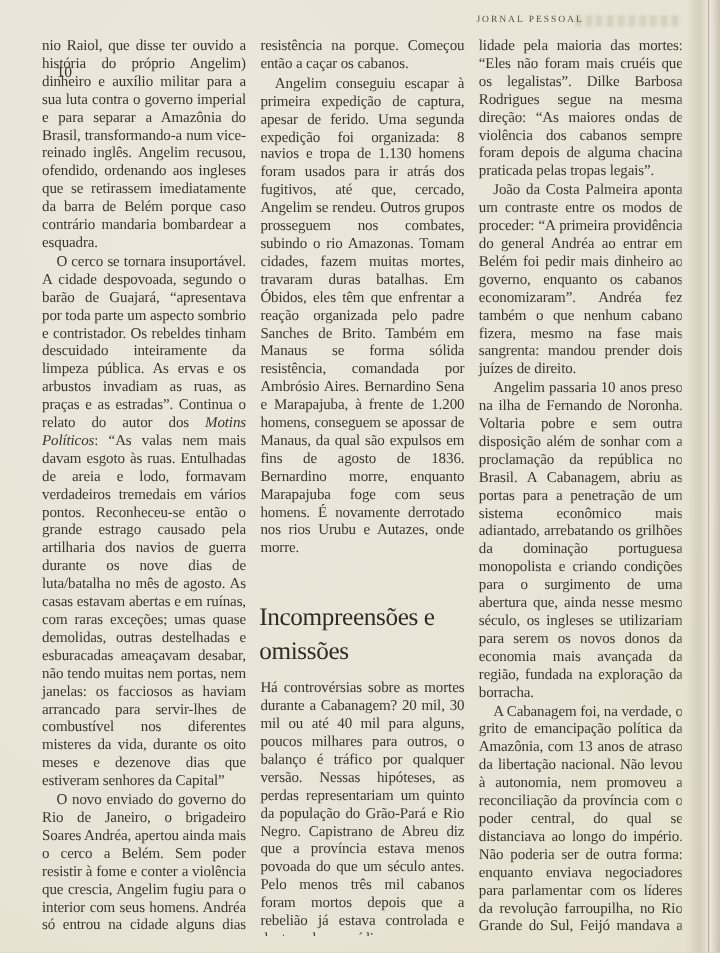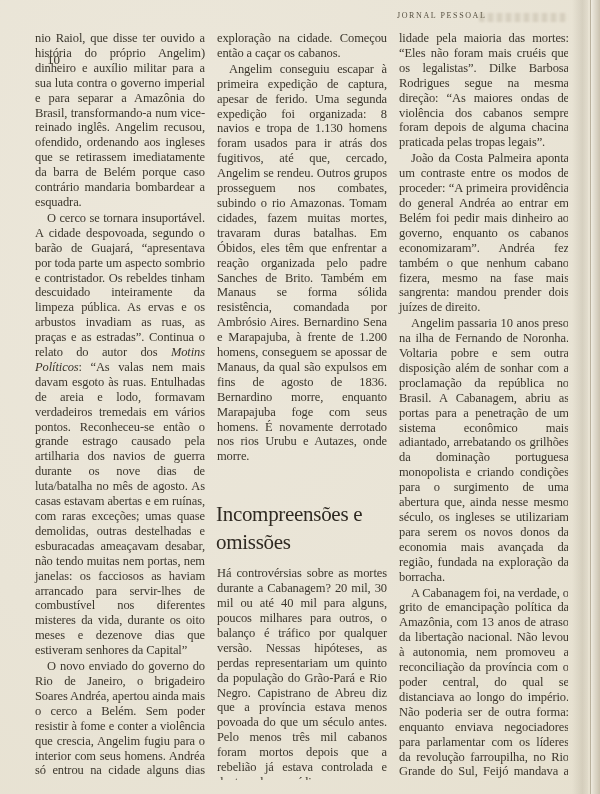--- a/index.html
+++ b/index.html
@@ -82,21 +82,21 @@
     <div class="bleed-header"></div>
   </div>
 
   <div class="columns">
     <div class="column">
         <p><span>nio Raiol, que disse ter ouvido a história do próprio Angelim) dinheiro e auxílio militar para a sua luta contra o governo imperial e para separar a Amazônia do Brasil, transformando-a num vice-reinado inglês. Angelim recusou, ofendido, ordenando aos ingleses que se retirassem imediatamente da barra de Belém porque caso contrário mandaria bombardear a esquadra.</span></p>
         <p class="indent"><span>O cerco se tornara insuportável. A cidade despovoada, segundo o barão de Guajará, “apresentava por toda parte um aspecto sombrio e contristador. Os rebeldes tinham descuidado inteiramente da limpeza pública. As ervas e os arbustos invadiam as ruas, as praças e as estradas”. Continua o relato do autor dos </span><em>Motins Políticos</em><span>: “As valas nem mais davam esgoto às ruas. Entulhadas de areia e lodo, formavam verdadeiros tremedais em vários pontos. Reconheceu-se então o grande estrago causado pela artilharia dos navios de guerra durante os nove dias de luta/batalha no mês de agosto. As casas estavam abertas e em ruínas, com raras exceções; umas quase demolidas, outras destelhadas e esburacadas ameaçavam desabar, não tendo muitas nem portas, nem janelas: os facciosos as haviam arrancado para servir-lhes de combustível nos diferentes misteres da vida, durante os oito meses e dezenove dias que estiveram senhores da Capital”</span></p>
         <p class="indent"><span>O novo enviado do governo do Rio de Janeiro, o brigadeiro Soares Andréa, apertou ainda mais o cerco a Belém. Sem poder resistir à fome e conter a violência que crescia, Angelim fugiu para o interior com seus homens. Andréa só entrou na cidade alguns dias depois, já seguro de que não haveria mais</span></p>
       </div>
     <div class="column">
-        <p><span>exploração na cidade. Começou então a caçar os cabanos.</span></p>
+        <p><span>resistência na porque. Começou então a caçar os cabanos.</span></p>
         <p class="indent"><span>Angelim conseguiu escapar à primeira expedição de captura, apesar de ferido. Uma segunda expedição foi organizada: 8 navios e tropa de 1.130 homens foram usados para ir atrás dos fugitivos, até que, cercado, Angelim se rendeu. Outros grupos prosseguem nos combates, subindo o rio Amazonas. Tomam cidades, fazem muitas mortes, travaram duras batalhas. Em Óbidos, eles têm que enfrentar a reação organizada pelo padre Sanches de Brito. Também em Manaus se forma sólida resistência, comandada por Ambrósio Aires. Bernardino Sena e Marapajuba, à frente de 1.200 homens, conseguem se apossar de Manaus, da qual são expulsos em fins de agosto de 1836. Bernardino morre, enquanto Marapajuba foge com seus homens. É novamente derrotado nos rios Urubu e Autazes, onde morre.</span></p>
         <h2>Incompreensões e omissões</h2>
         <p><span>Há controvérsias sobre as mortes durante a Cabanagem? 20 mil, 30 mil ou até 40 mil para alguns, poucos milhares para outros, o balanço é tráfico por qualquer versão. Nessas hipóteses, as perdas representariam um quinto da população do Grão-Pará e Rio Negro. Capistrano de Abreu diz que a província estava menos povoada do que um século antes. Pelo menos três mil cabanos foram mortos depois que a rebelião já estava controlada e dentro do presídio em que se transformou a corveta </span><em>Defensora</em><span>, fundeada na baía.</span></p>
       </div>
     <div class="column">
         <p><span>lidade pela maioria das mortes: “Eles não foram mais cruéis que os legalistas”. Dilke Barbosa Rodrigues segue na mesma direção: “As maiores ondas de violência dos cabanos sempre foram depois de alguma chacina praticada pelas tropas legais”.</span></p>
         <p class="indent"><span>João da Costa Palmeira aponta um contraste entre os modos de proceder: “A primeira providência do general Andréa ao entrar em Belém foi pedir mais dinheiro ao governo, enquanto os cabanos economizaram”. Andréa fez também o que nenhum cabano fizera, mesmo na fase mais sangrenta: mandou prender dois juízes de direito.</span></p>
         <p class="indent"><span>Angelim passaria 10 anos preso na ilha de Fernando de Noronha. Voltaria pobre e sem outra disposição além de sonhar com a proclamação da república no Brasil. A Cabanagem, abriu as portas para a penetração de um sistema econômico mais adiantado, arrebatando os grilhões da dominação portuguesa monopolista e criando condições para o surgimento de uma abertura que, ainda nesse mesmo século, os ingleses se utilizariam para serem os novos donos da economia mais avançada da região, fundada na exploração da borracha.</span></p>
         <p class="indent"><span>A Cabanagem foi, na verdade, o grito de emancipação política da Amazônia, com 13 anos de atraso da libertação nacional. Não levou à autonomia, nem promoveu a reconciliação da província com o poder central, do qual se distanciava ao longo do império. Não poderia ser de outra forma: enquanto enviava negociadores para parlamentar com os líderes da revolução farroupilha, no Rio Grande do Sul, Feijó mandava a tropa esmagar sem piedade os rebeldes do Pará. Esta medida do tratamento dispensado pelo império não seria esquecida pelos paraenses.</span></p>
       </div>

